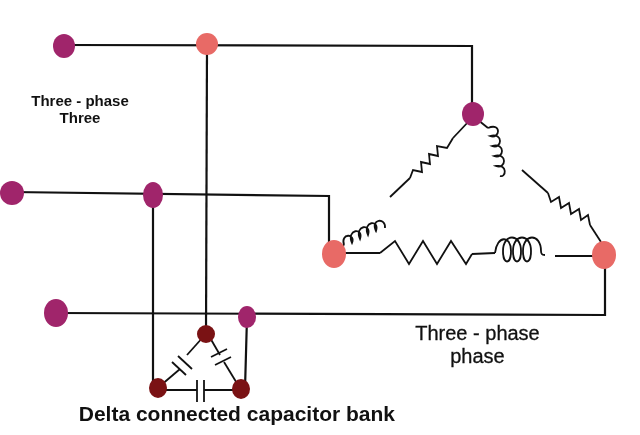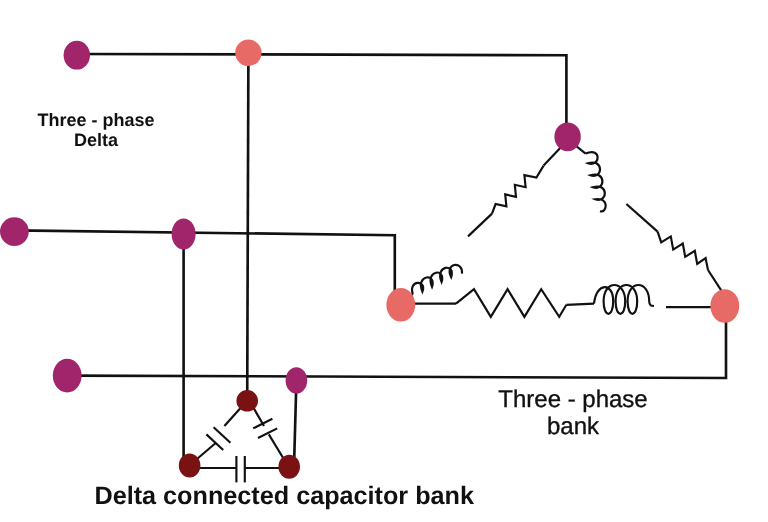--- a/index.html
+++ b/index.html
@@ -86,20 +86,20 @@
     <ellipse cx="604" cy="255" rx="12" ry="14" fill="#e86a66"></ellipse>
 
     <ellipse cx="206" cy="334" rx="9" ry="9" fill="#7a1214"></ellipse>
     <ellipse cx="158" cy="388" rx="9" ry="10" fill="#7a1214"></ellipse>
     <ellipse cx="241" cy="389" rx="9" ry="10" fill="#7a1214"></ellipse>
   </g>
 </svg>
 
 <div id="supply-label" class="label">
   <div>Three - phase</div>
-  <div>Delta</div>
+  <div>Three</div>
 </div>
 <div id="load-label" class="label">
   <div>Three - phase</div>
-  <div>bank</div>
+  <div>phase</div>
 </div>
 <div id="bank-label" class="label">Delta connected capacitor bank</div>
 </div>
 
 </body></html>

